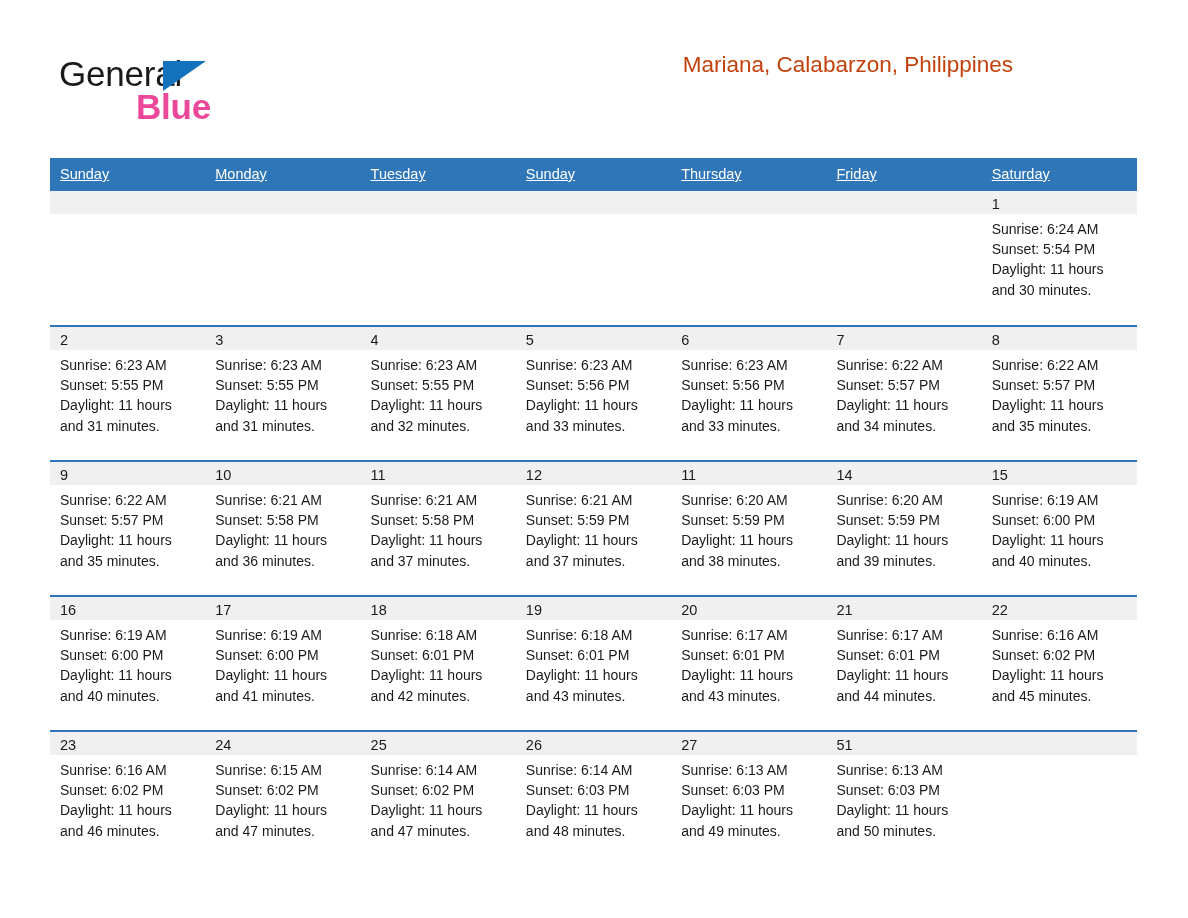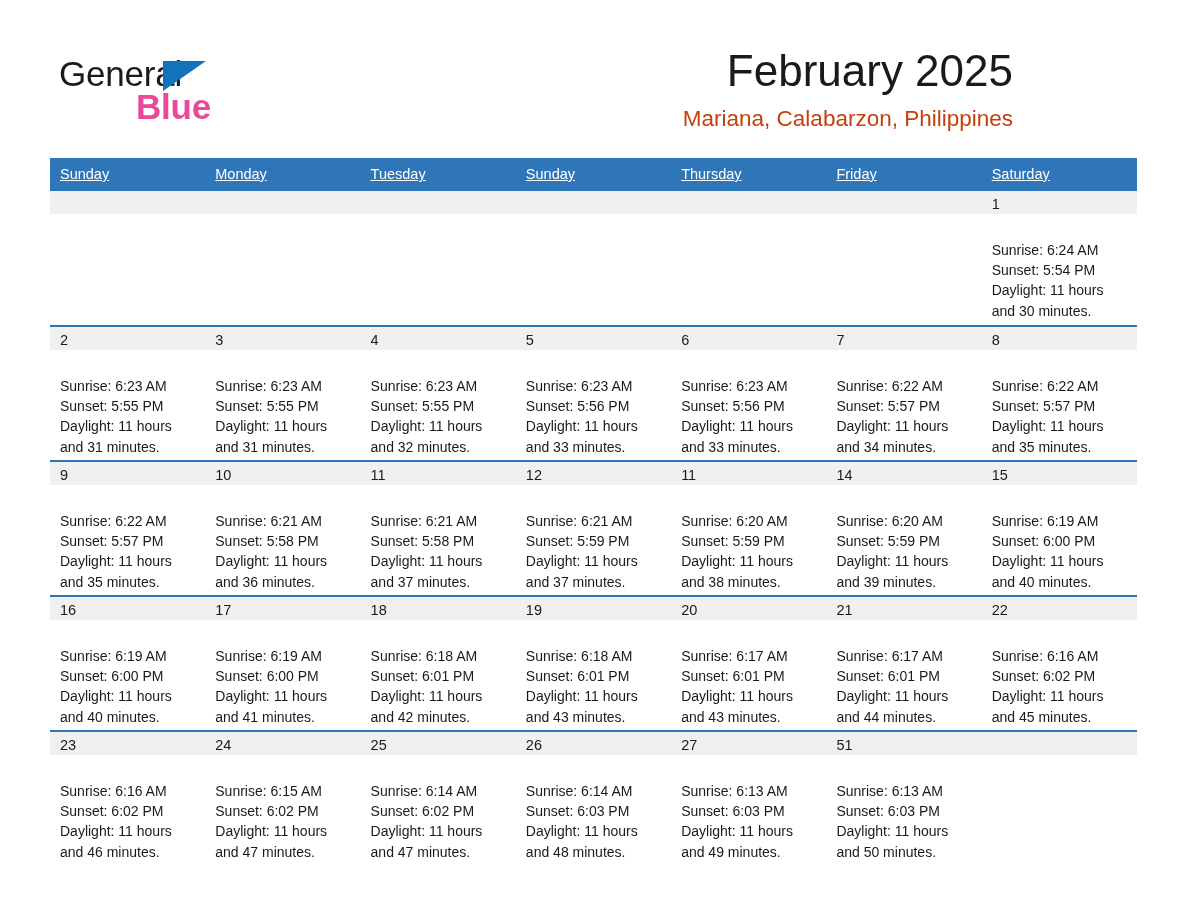--- a/index.html
+++ b/index.html
@@ -133,40 +133,38 @@
   }
   td.empty .daynum { color: transparent; }
   td.blank { background: transparent; }
   td.blank .daynum { background: #f0f0f0; }
 
   .info {
     padding: 5px 8px 0 10px;
     font-size: 14px;
     line-height: 20.2px;
     color: #1a1a1a;
-    margin-top: 21px;
   }
   .info div { white-space: nowrap; }
   .info .daylight { white-space: normal; }
 </style>
 </head>
 <body>
 
 <div class="page">
 
   <div class="header">
 
     <div class="brand">
       <span class="brand-line1">General</span>
       <span class="brand-tri"></span>
       <span class="brand-line2">Blue</span>
     </div>
 
     <div class="title-block">
-      <h1 class="month-title">February 2025</h1>
       <p class="location">Mariana, Calabarzon, Philippines</p>
     </div>
 
   </div>
 
   <table class="calendar">
     <colgroup>
       <col>
         <col>
         <col>

